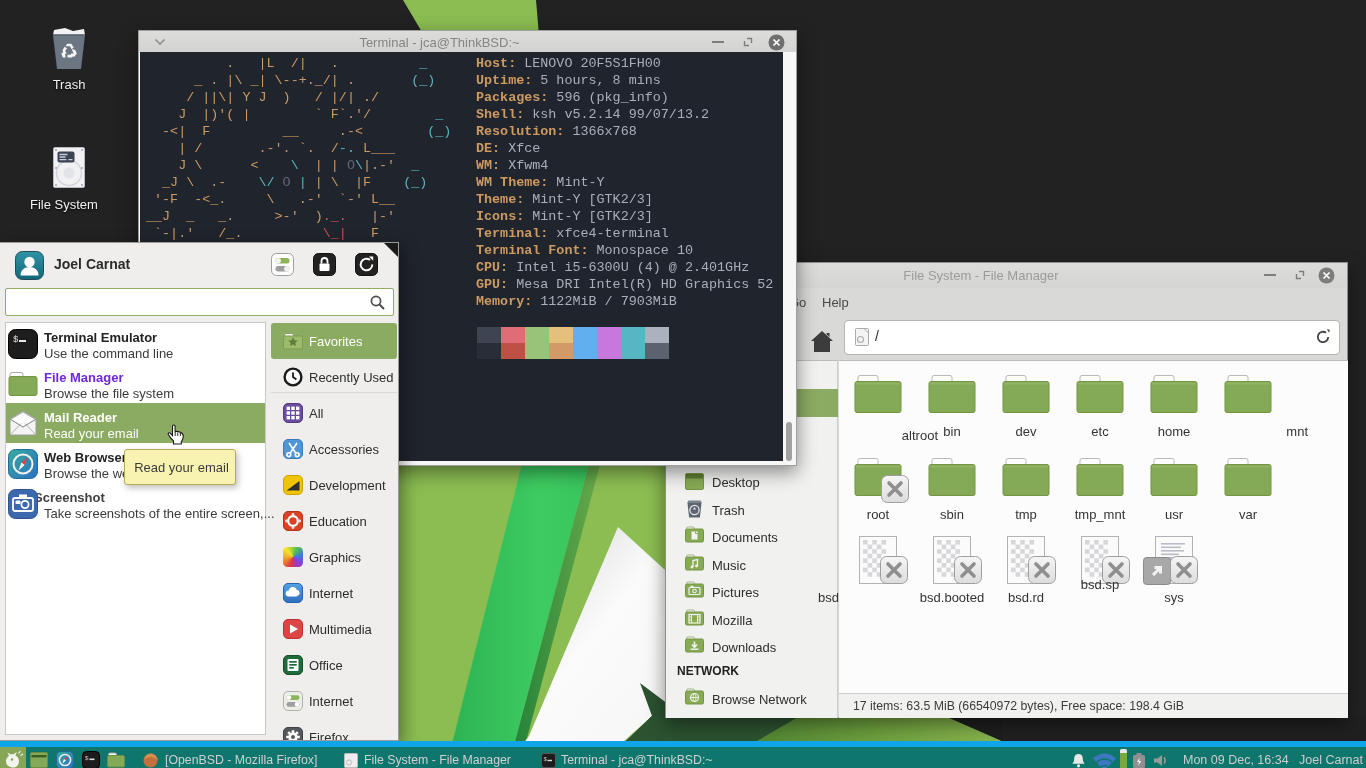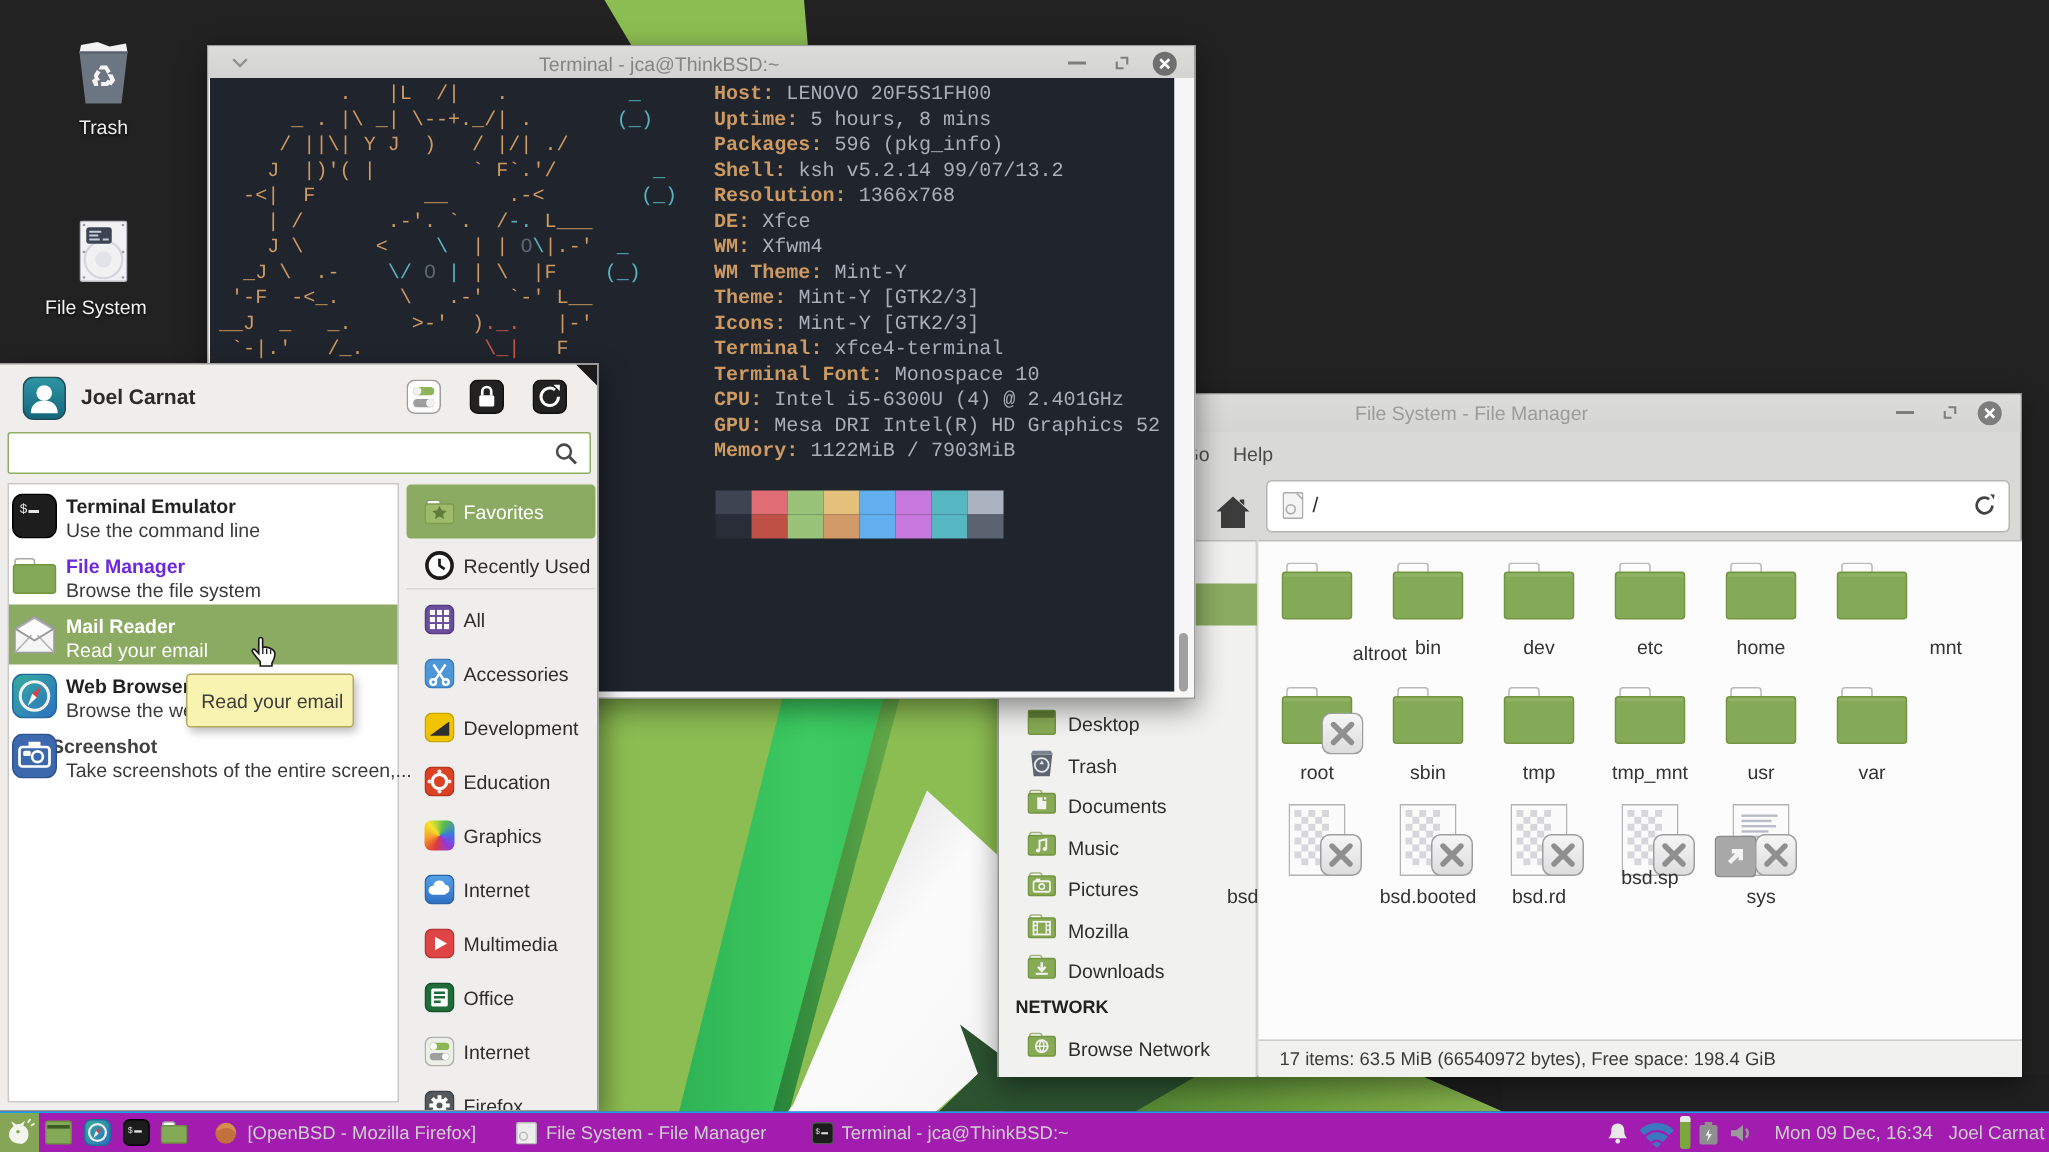--- a/index.html
+++ b/index.html
@@ -720,21 +720,21 @@
 
 <div class="abs" style="left:124px;top:449px;width:112px;height:36px;background:#f9f3b1;border:1px solid #b5a95e;border-radius:3px;box-sizing:border-box;box-shadow:2px 3px 6px rgba(0,0,0,.25);z-index:30">
   <div style="position:absolute;left:0;top:10px;width:113px;text-align:center;font-size:13px;color:#3c3c3c">Read your email</div>
 </div>
 
 <svg class="abs" style="left:166px;top:423px;z-index:31" width="22" height="24">
   <path d="M7.5 21 v-3 c-1.8-1.8-4.2-4.8-5.2-6.6 -0.6-1 0.8-2.2 1.8-1.2 l2.4 2.4 V3.4 c0-1.9 2.6-1.9 2.6 0 v5.2 c2.6-0.6 8.2 0.6 8.2 4.6 0 2.6-1 4-2 5.8 v2 Z" fill="#fff" stroke="#1a1a1a" stroke-width="1.1"></path>
   <path d="M9.2 9 v4 M11.8 9.4 v3.6 M14.4 10 v3" stroke="#1a1a1a" stroke-width="0.9" fill="none"></path>
 </svg>
 
-<div class="abs" style="left:0;top:741px;width:1366px;height:27px;background:#a21caf;border-top:1px solid #0ea5e9;box-sizing:border-box;z-index:40">
+<div class="abs" style="left:0;top:741px;width:1366px;height:27px;background:#0f766e;border-top:6px solid #0ea5e9;box-sizing:border-box;z-index:40">
 
  <div class="abs" style="left:0;top:0;width:26px;height:26px;background:#87a556"></div>
  <svg class="abs" style="left:3px;top:3px" width="21" height="20">
    <path d="M10.5 17.5 c-4.5 0 -7.5 -2.6 -7.5 -6.2 c0 -2.4 1.2 -4.2 3-5.3 l-1.5-3.5 3.4 2.1 c0.8-0.2 1.7-0.3 2.6-0.3 l3.2-2.2 -1.2 3.3 c2.4 1.2 3.5 3.4 3.5 5.7 0 3.8-2.5 6.4-5.5 6.4 Z" fill="#f2f4ee"></path>
    <circle cx="9" cy="9.5" r="1.2" fill="#87a556"></circle>
    <path d="M15.5 3.5 l1.8-2.5 M17.5 5.5 l2.5-1.5" stroke="#f2f4ee" stroke-width="1.2"></path>
  </svg>
 
  <svg class="abs" style="left:30px;top:4px" width="18" height="18">
       <rect x="0.5" y="1.5" width="17" height="15" rx="1.5" fill="#85aa57" stroke="#6d8f42"></rect>

